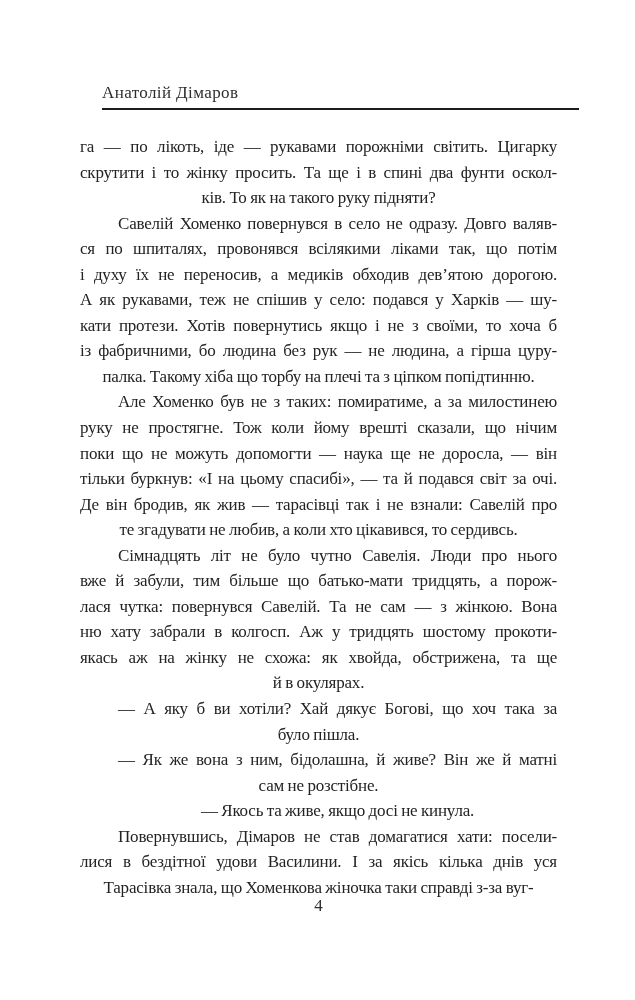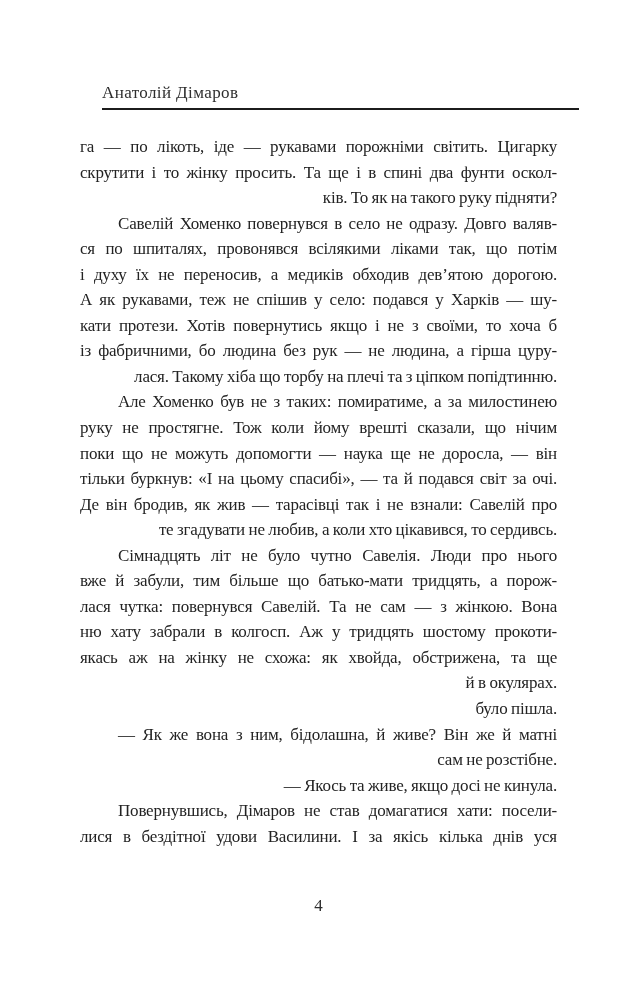--- a/index.html
+++ b/index.html
@@ -32,21 +32,21 @@
     left: 80px;
     top: 134px;
     width: 477px;
     font-size: 17px;
     line-height: 25.55px;
     letter-spacing: -0.2px;
     word-spacing: -0.5px;
     color: #232323;
   }
   .line {
-    text-align: right;
+    text-align: center;
     white-space: normal;
   }
   .line.j {
     text-align: justify;
     text-align-last: justify;
   }
   .line.ind {
     text-indent: 38px;
   }
   .folio {
@@ -67,34 +67,36 @@
 <div class="text-block">
     <div class="line j">га — по лікоть, іде — рукавами порожніми світить. Цигарку</div>
     <div class="line j">скрутити і то жінку просить. Та ще і в спині два фунти оскол-</div>
     <div class="line">ків. То як на такого руку підняти?</div>
     <div class="line j ind">Савелій Хоменко повернувся в село не одразу. Довго валяв-</div>
     <div class="line j">ся по шпиталях, провонявся всілякими ліками так, що потім</div>
     <div class="line j">і духу їх не переносив, а медиків обходив дев’ятою дорогою.</div>
     <div class="line j">А як рукавами, теж не спішив у село: подався у Харків — шу-</div>
     <div class="line j">кати протези. Хотів повернутись якщо і не з своїми, то хоча б</div>
     <div class="line j">із фабричними, бо людина без рук — не людина, а гірша цуру-</div>
-    <div class="line">лася. Такому хіба що торбу на плечі та з ціпком попідтинню.</div>
+    <div class="line">палка. Такому хіба що торбу на плечі та з ціпком попідтинню.</div>
     <div class="line j ind">Але Хоменко був не з таких: помиратиме, а за милостинею</div>
     <div class="line j">руку не простягне. Тож коли йому врешті сказали, що нічим</div>
     <div class="line j">поки що не можуть допомогти — наука ще не доросла, — він</div>
     <div class="line j">тільки буркнув: «І на цьому спасибі», — та й подався світ за очі.</div>
     <div class="line j">Де він бродив, як жив — тарасівці так і не взнали: Савелій про</div>
     <div class="line">те згадувати не любив, а коли хто цікавився, то сердивсь.</div>
     <div class="line j ind">Сімнадцять літ не було чутно Савелія. Люди про нього</div>
     <div class="line j">вже й забули, тим більше що батько-мати тридцять, а порож-</div>
     <div class="line j">лася чутка: повернувся Савелій. Та не сам — з жінкою. Вона</div>
     <div class="line j">ню хату забрали в колгосп. Аж у тридцять шостому прокоти-</div>
     <div class="line j">якась аж на жінку не схожа: як хвойда, обстрижена, та ще</div>
     <div class="line">й в окулярах.</div>
+    <div class="line j ind">— А яку б ви хотіли? Хай дякує Богові, що хоч така за</div>
     <div class="line">було пішла.</div>
     <div class="line j ind">— Як же вона з ним, бідолашна, й живе? Він же й матні</div>
     <div class="line">сам не розстібне.</div>
     <div class="line ind">— Якось та живе, якщо досі не кинула.</div>
     <div class="line j ind">Повернувшись, Дімаров не став домагатися хати: посели-</div>
     <div class="line j">лися в бездітної удови Василини. І за якісь кілька днів уся</div>
+    <div class="line">Тарасівка знала, що Хоменкова жіночка таки справді з-за вуг-</div>
   </div>
 
 <div class="folio">4</div>
 
 </body></html>

